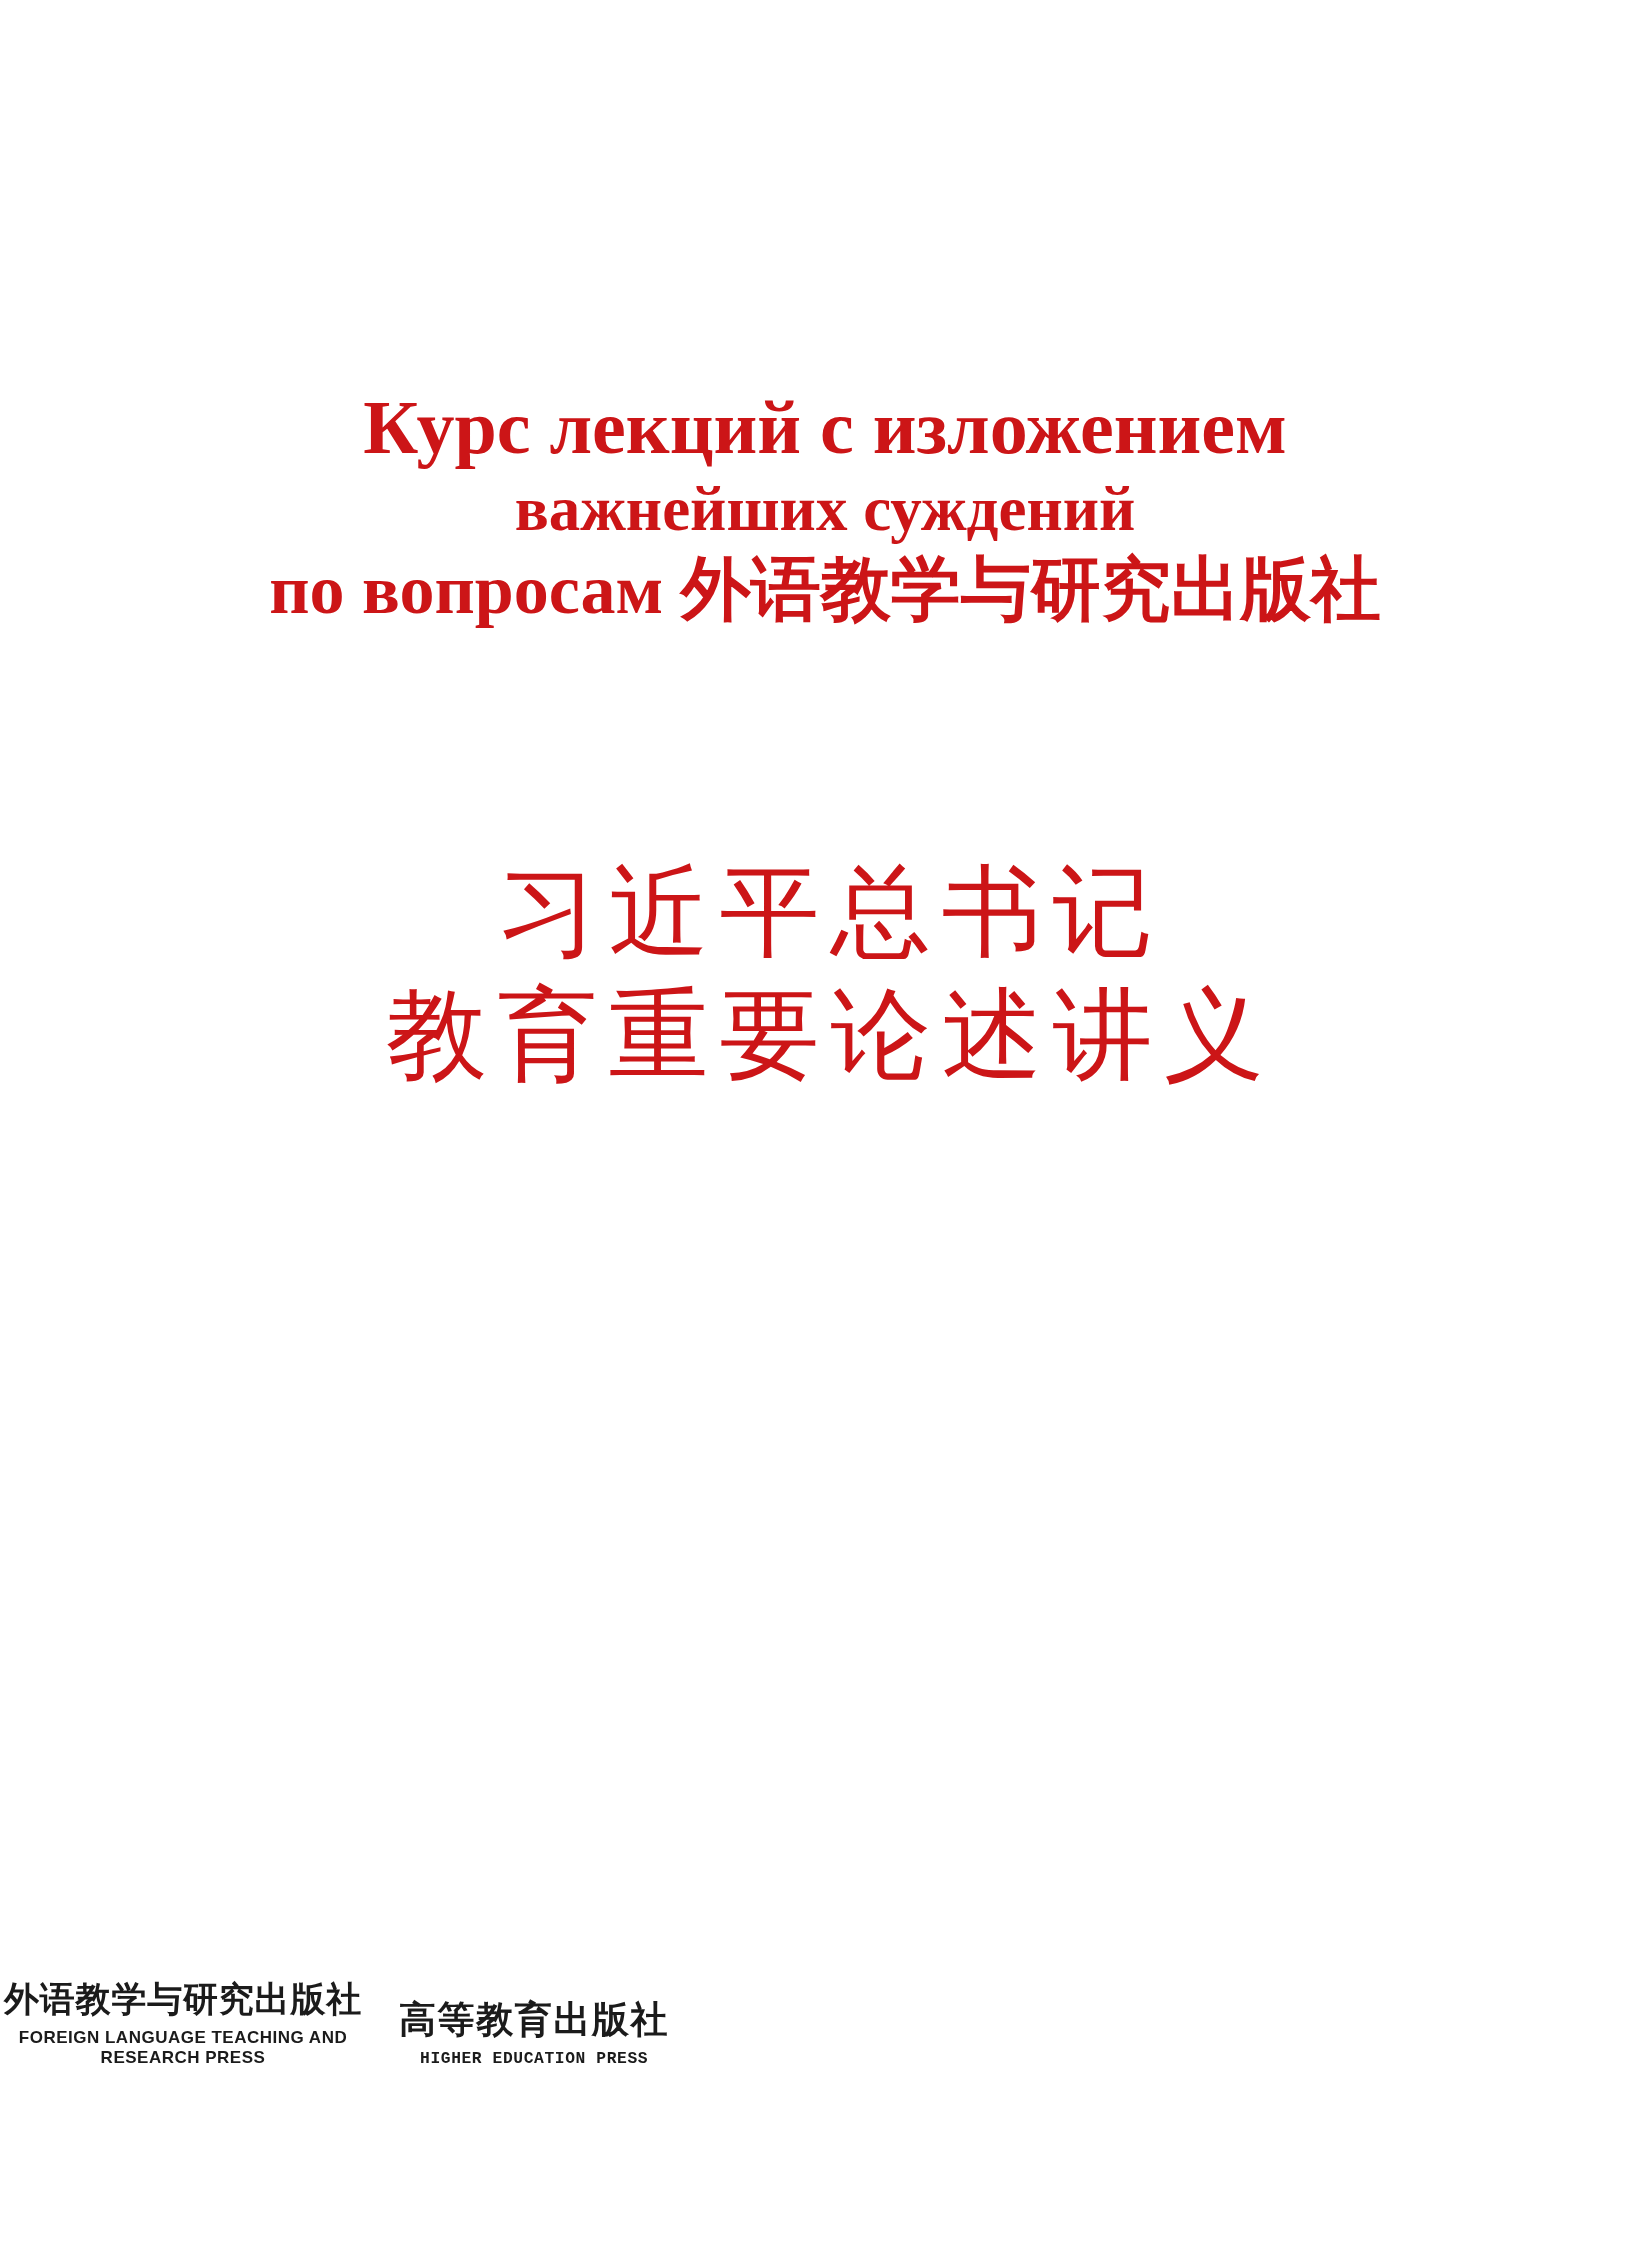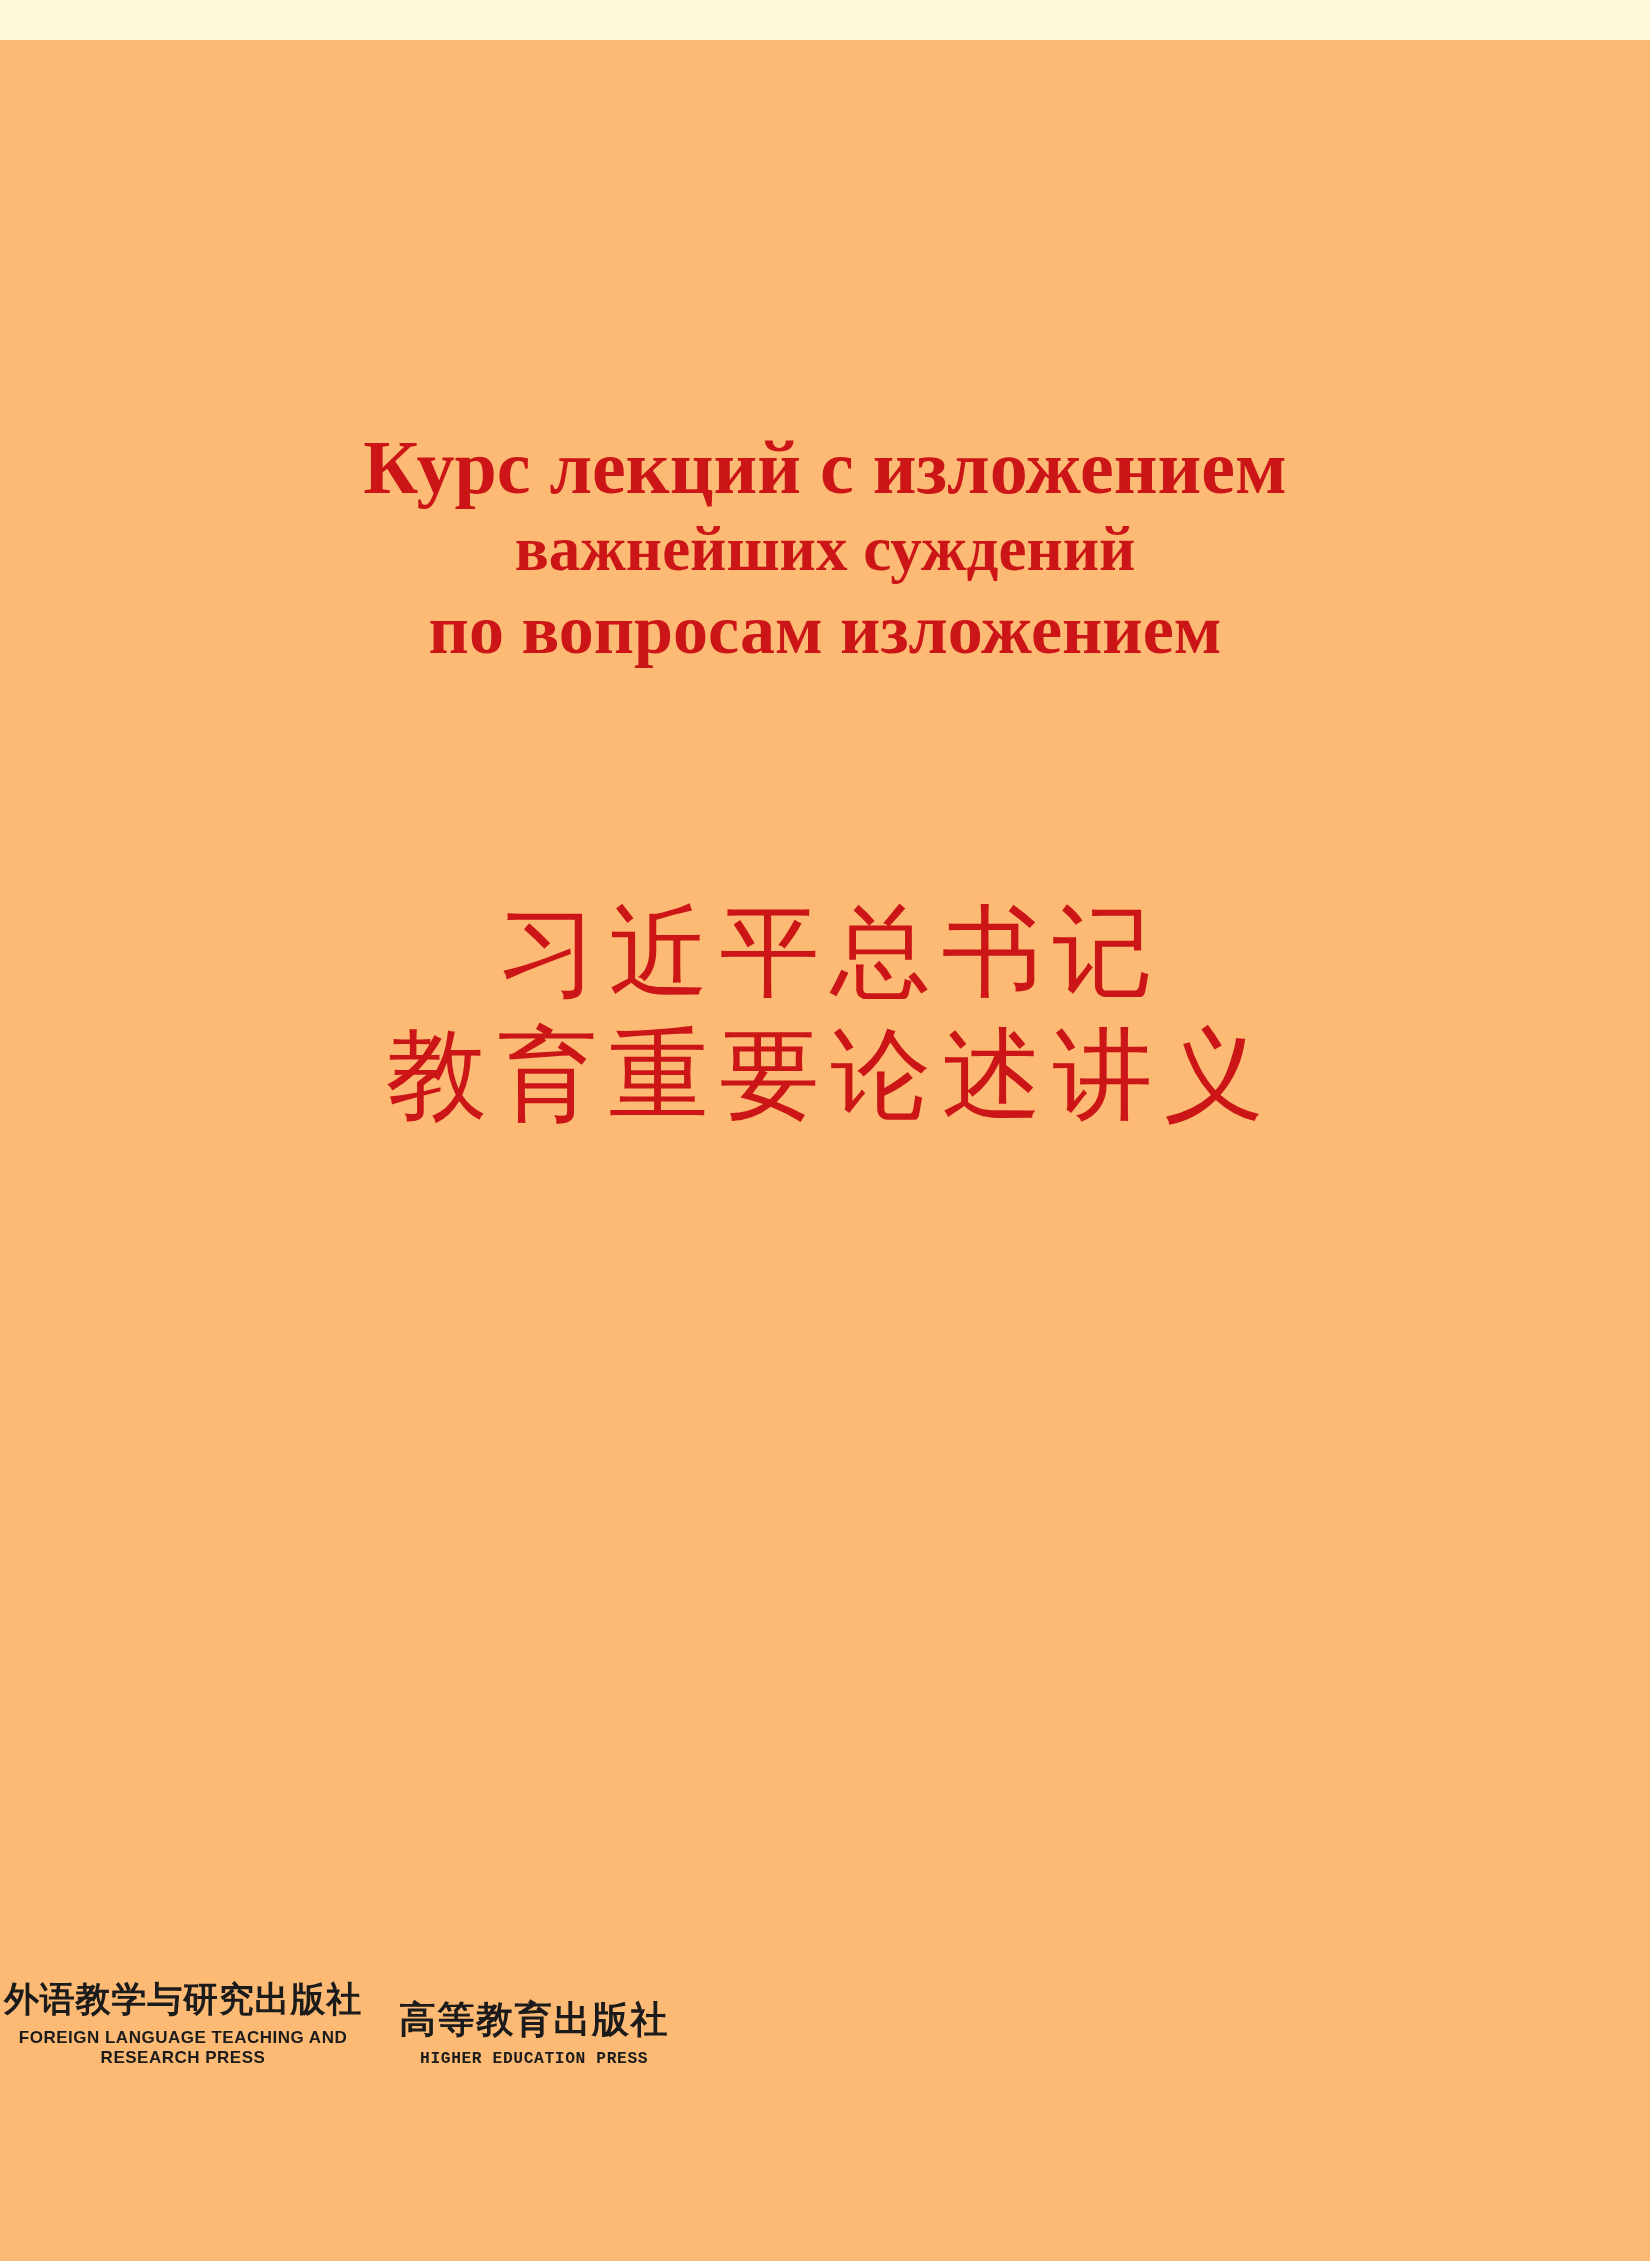--- a/index.html
+++ b/index.html
@@ -10,22 +10,21 @@
   body {
     width: 1650px;
     height: 2261px;
     position: relative;
     font-family: "Liberation Serif", serif;
     overflow: hidden;
   }
   .page {
     position: absolute;
     inset: 0;
-    background: #fdba74;
-    margin-top: 40px;
+    background: #ffffff;
   }
 
   
   .title-ru {
     position: absolute;
     left: 0;
     right: 0;
     top: 389px;
     text-align: center;
     color: #cc1517;
@@ -143,21 +142,21 @@
   }
 </style>
 </head>
 <body>
 
 <div class="page">
 
   <div class="title-ru">
     <span class="l1">Курс лекций с изложением</span>
     <span class="l2">важнейших суждений</span>
-    <span class="l4">по вопросам изложением</span>
+    <span class="l4">по вопросам 外语教学与研究出版社</span>
   </div>
 
   <div class="title-zh">
     <span class="z1">习近平总书记</span>
     <span class="z2">教育重要论述讲义</span>
   </div>
 
   <div class="publishers">
     <div class="pub pub-fltrp">
       <span class="cn">外语教学与研究出版社</span>

